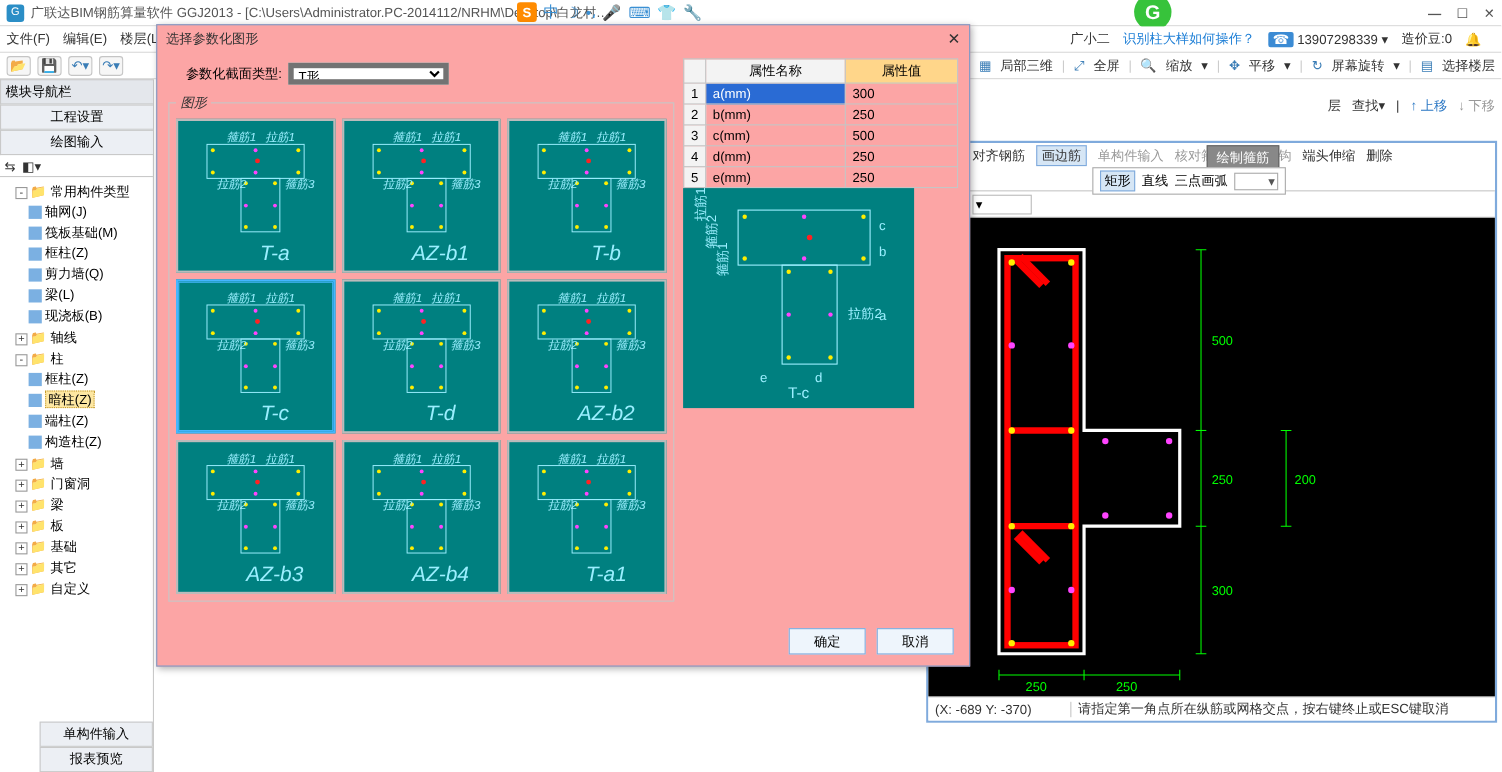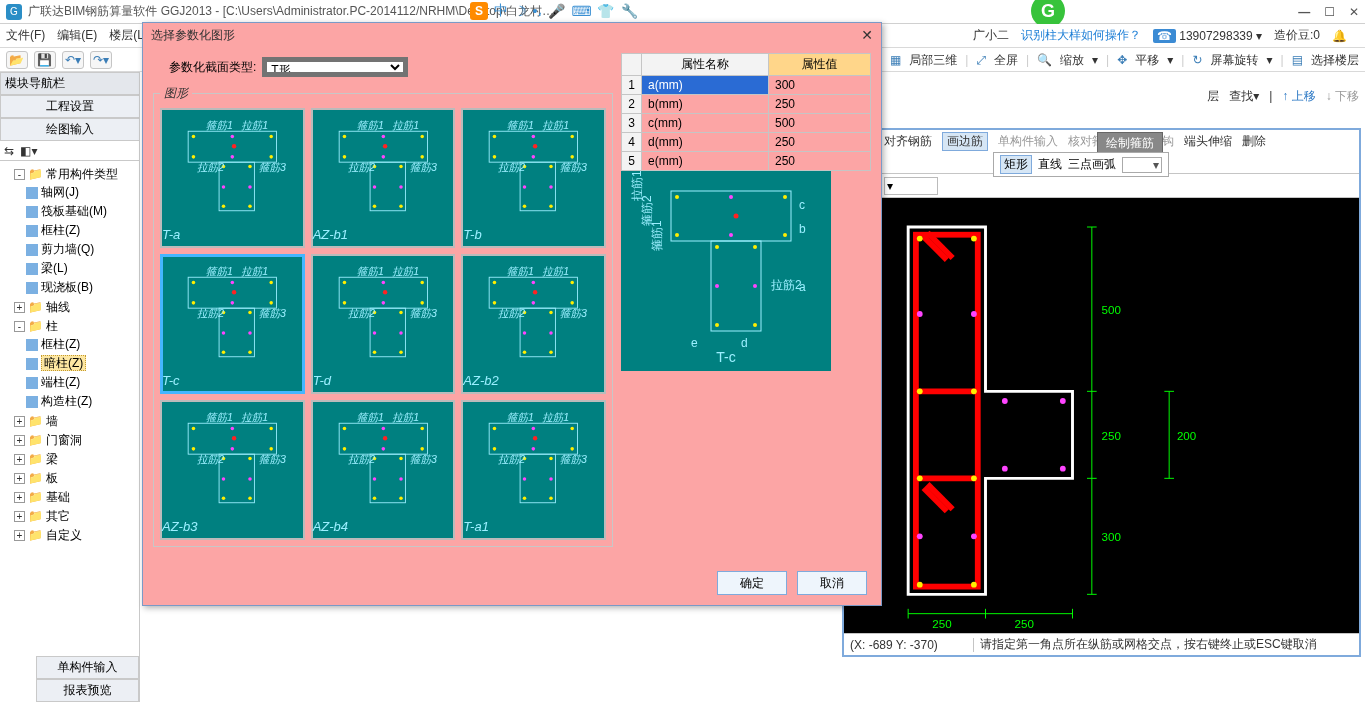--- a/index.html
+++ b/index.html
@@ -73,21 +73,21 @@
   .dlg-body{display:flex;gap:8px;padding:6px 10px;}
   .dlg-left{width:460px;}
   .dlg-right{flex:1;}
   .param-row{display:flex;align-items:center;gap:6px;margin:4px 16px 8px;}
   .param-row select{width:146px;height:20px;border:5px solid #737373;background:#fff;}
   .shapes-group{border:1px solid #c7c7c7;padding:6px;font-style:italic;}
   .shapes-group legend{padding:0 4px;color:#333;}
   .shapes-grid{display:grid;grid-template-columns:repeat(3,1fr);gap:6px;}
   .shape{position:relative;height:140px;background:#008080;border:2px solid #bbb;cursor:pointer;}
   .shape.selected{border:2px solid #45b6ff;box-shadow:0 0 0 1px #45b6ff inset;}
-  .shape .lbl{position:absolute;bottom:4px;left:0;right:0;text-align:left;color:#9befff;font-size:13px;}
+  .shape .lbl{position:absolute;bottom:4px;left:0;right:0;text-align:center;color:#9befff;font-size:19px;padding-left:35px;}
   .prop-table{width:100%;border-collapse:collapse;}
   .prop-table th{background:#f3f3f3;border:1px solid #c5c5c5;padding:2px 6px;font-weight:normal;}
   .prop-table th.val{background:#ffd68a;}
   .prop-table td{border:1px solid #c5c5c5;padding:2px 6px;}
   .prop-table td.num{background:#f3f3f3;text-align:center;width:20px;}
   .prop-table tr.sel td.name{background:#2a6bd4;color:#fff;}
   .preview-label{margin-top:10px;margin-bottom:4px;}
   .preview{width:210px;height:200px;background:#008080;position:relative;}
   .preview .lbl{position:absolute;bottom:6px;left:0;right:0;text-align:center;color:#9befff;font-size:14px;}
   .dlg-foot{position:absolute;bottom:10px;right:14px;display:flex;gap:10px;}

